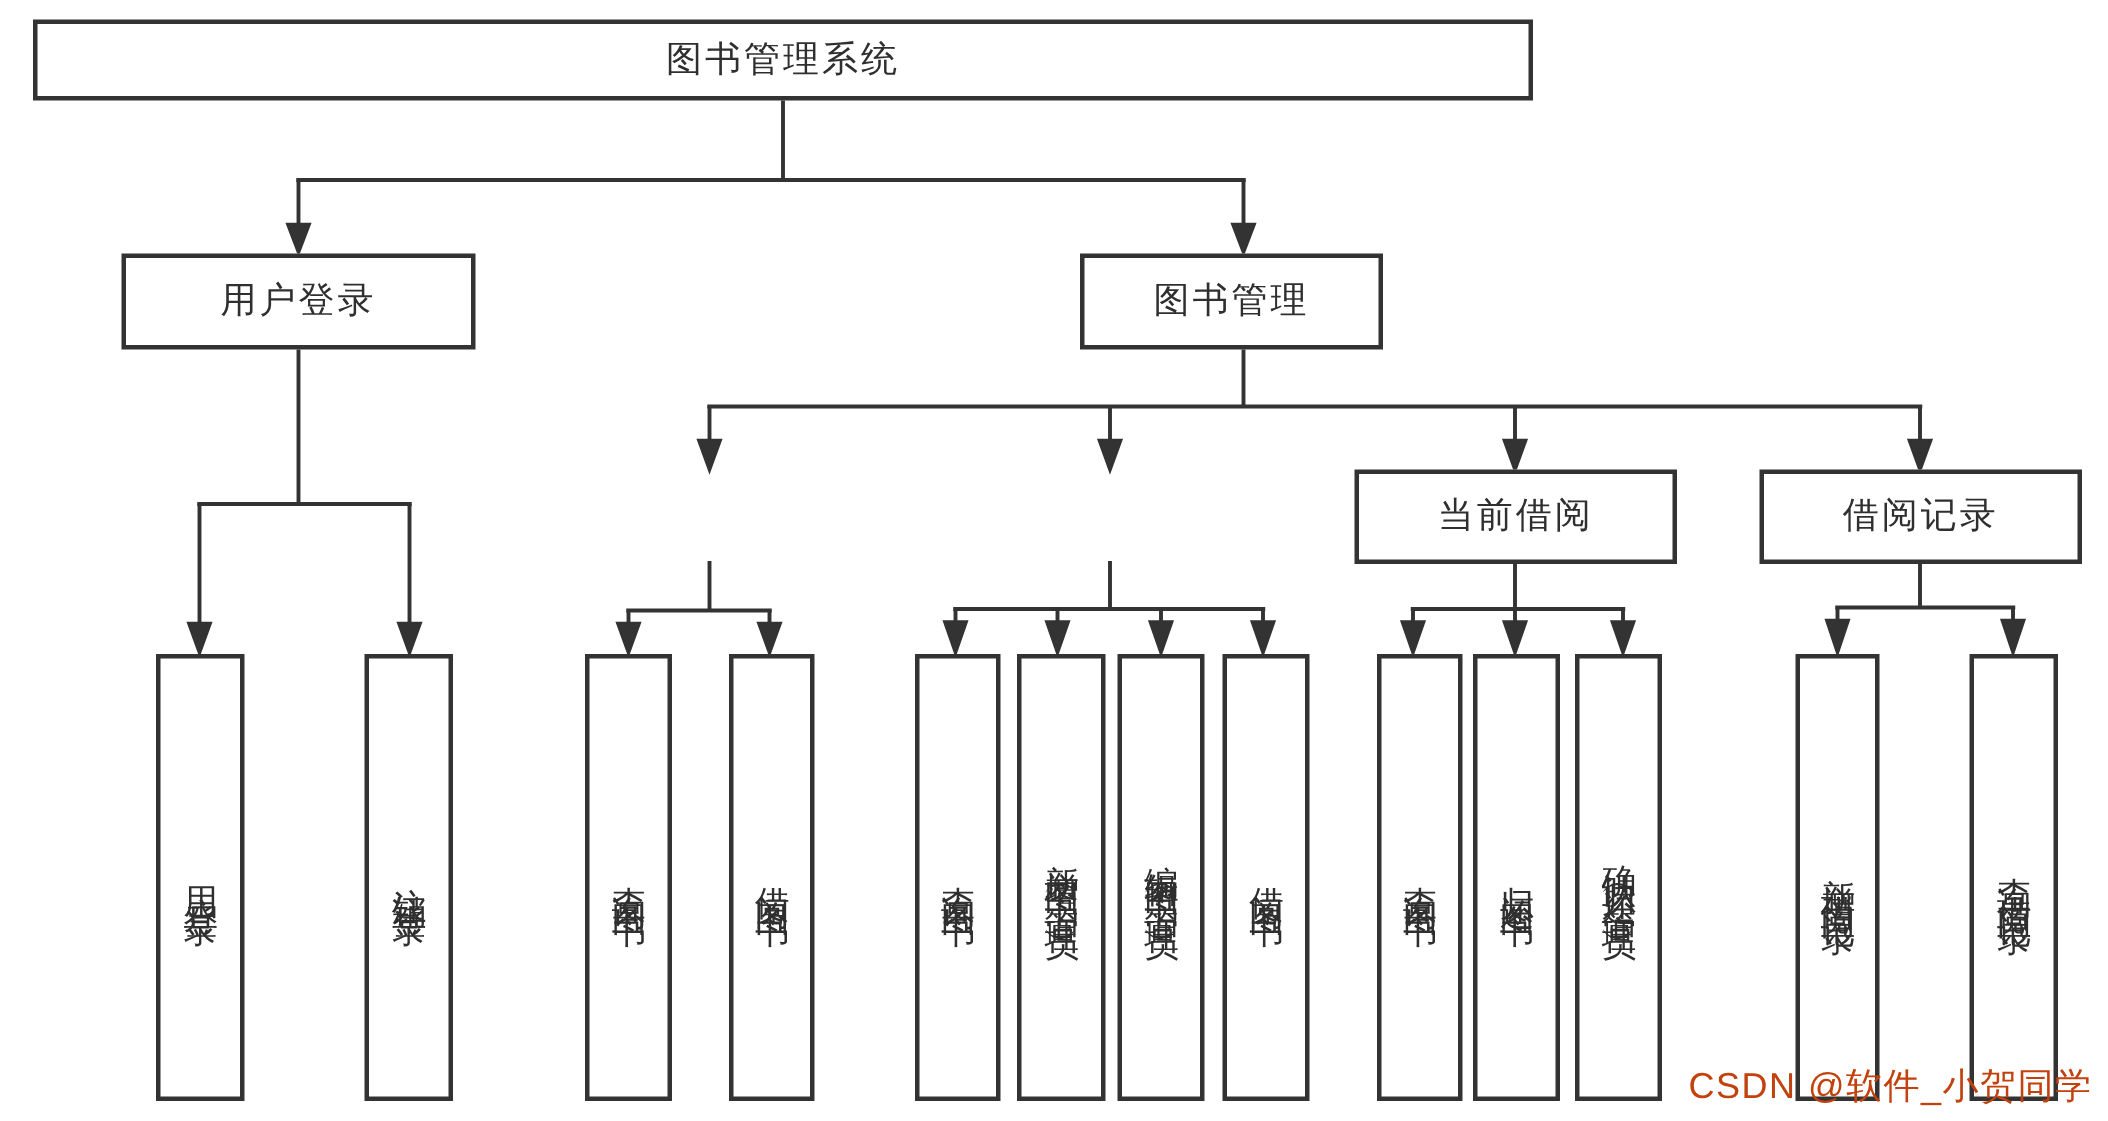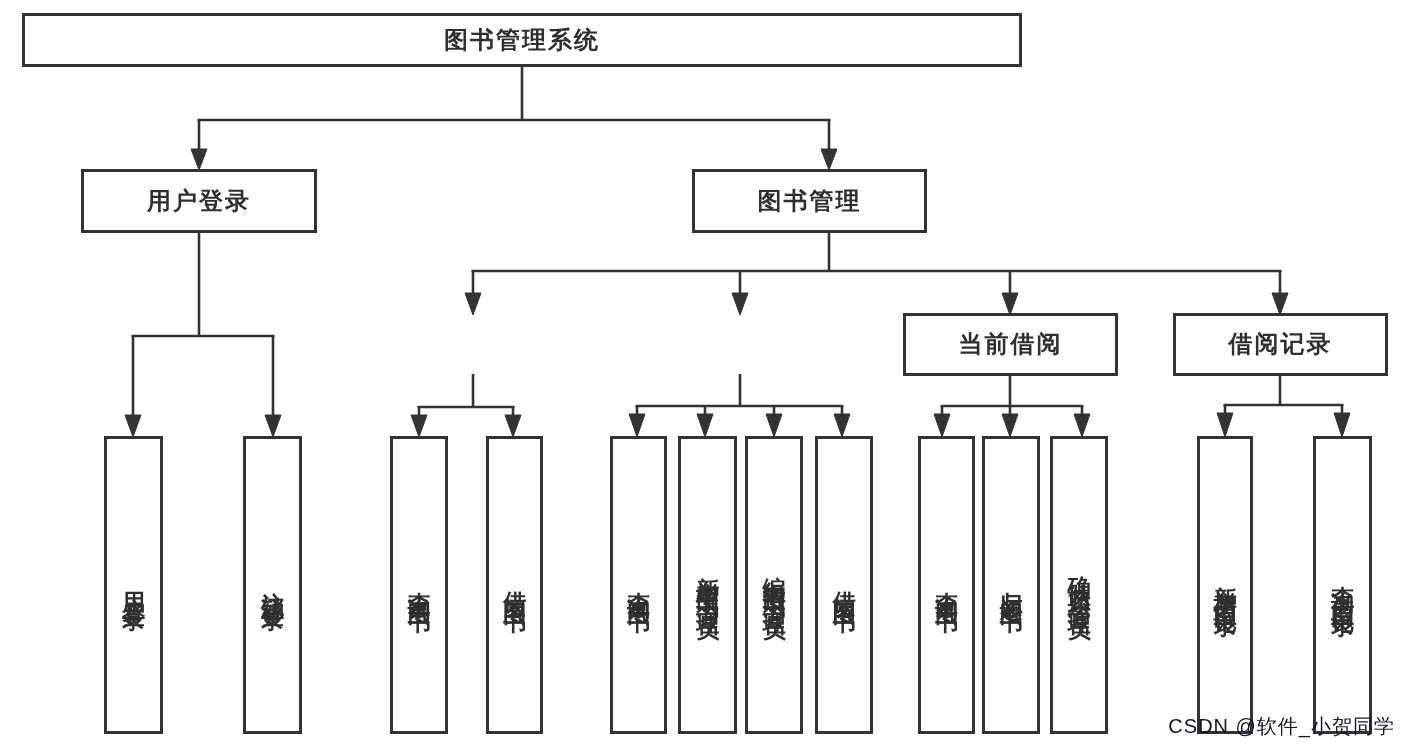--- a/index.html
+++ b/index.html
@@ -8,32 +8,32 @@
   svg.connectors{position:absolute;left:0;top:0;z-index:1;}
   svg.connectors line{stroke:#333333;stroke-width:2.6;}
   svg.connectors polygon{fill:#333333;stroke:#333333;}
   .node{
     position:absolute;z-index:2;
     background:#ffffff;
     border:3px solid #333333;
     box-sizing:border-box;
     display:flex;align-items:center;justify-content:center;
     color:#2f2f2f;font-size:24px;letter-spacing:2px;
-    text-align:center;line-height:1.2;font-weight:bold;
+    text-align:center;line-height:1.2;
   }
   .leaf{
     writing-mode:vertical-rl;
     text-orientation:mixed;
     letter-spacing:6px;
     font-size:23px;
     padding:4px 0;
   }
   .watermark{
     position:absolute;right:10px;bottom:7px;z-index:5;
-    color:#0f172a;font-size:20px;letter-spacing:1px;
+    color:#c2410c;font-size:24px;letter-spacing:1px;
   }
 </style>
 </head>
 <body>
 
 <div class="canvas">
 
   <svg class="connectors" width="1405" height="747" viewBox="0 0 1405 747">
 
     <line x1="522" y1="66" x2="522" y2="121"></line>
@@ -92,21 +92,21 @@
     <line x1="1223.5" y1="405" x2="1343.5" y2="405"></line>
     <line x1="1225" y1="405" x2="1225" y2="414"></line>
     <polygon points="1217,413 1233,413 1225,437"></polygon>
     <line x1="1342" y1="405" x2="1342" y2="414"></line>
     <polygon points="1334,413 1350,413 1342,437"></polygon>
   </svg>
 
   <div class="node" style="left:22px;top:13px;width:1000px;height:54px">图书管理系统</div>
 
   <div class="node" style="left:81px;top:169px;width:236px;height:64px">用户登录</div>
-  <div class="node" style="left:692px;top:169px;width:235px;height:64px">图书管理</div>
+  <div class="node" style="left:720px;top:169px;width:202px;height:64px">图书管理</div>
 
   <div class="node" style="left:903px;top:313px;width:215px;height:63px">当前借阅</div>
   <div class="node" style="left:1173px;top:313px;width:215px;height:63px">借阅记录</div>
 
   <div class="node leaf" style="left:104px;top:436px;width:59px;height:298px">用户登录</div>
   <div class="node leaf" style="left:243px;top:436px;width:59px;height:298px">注销登录</div>
 
   <div class="node leaf" style="left:390px;top:436px;width:58px;height:298px">查询图书</div>
   <div class="node leaf" style="left:486px;top:436px;width:57px;height:298px">借阅图书</div>
 

